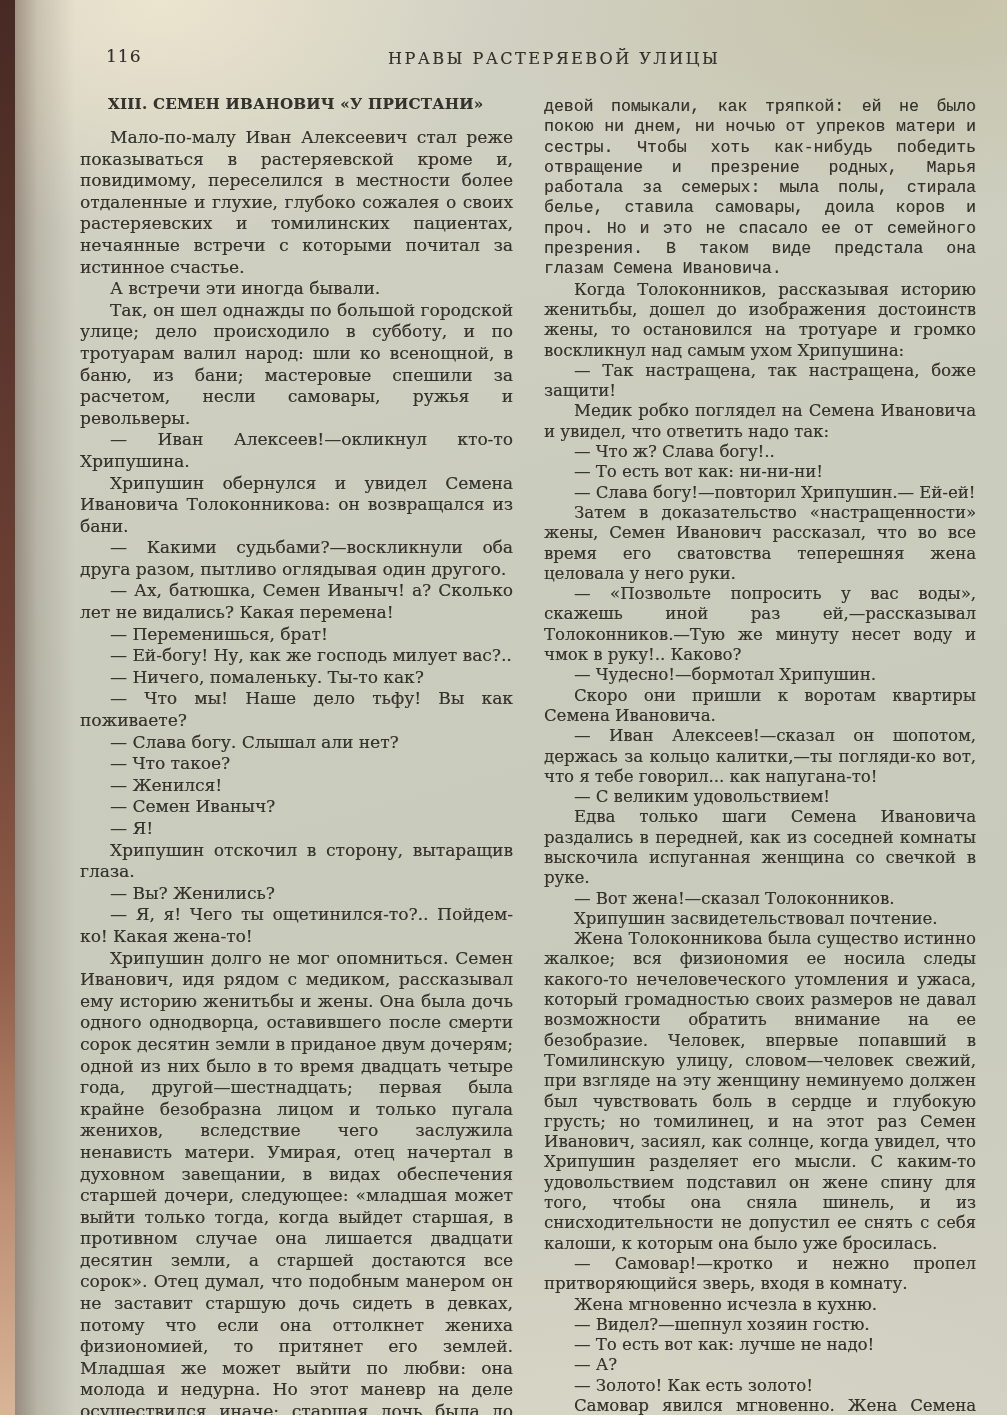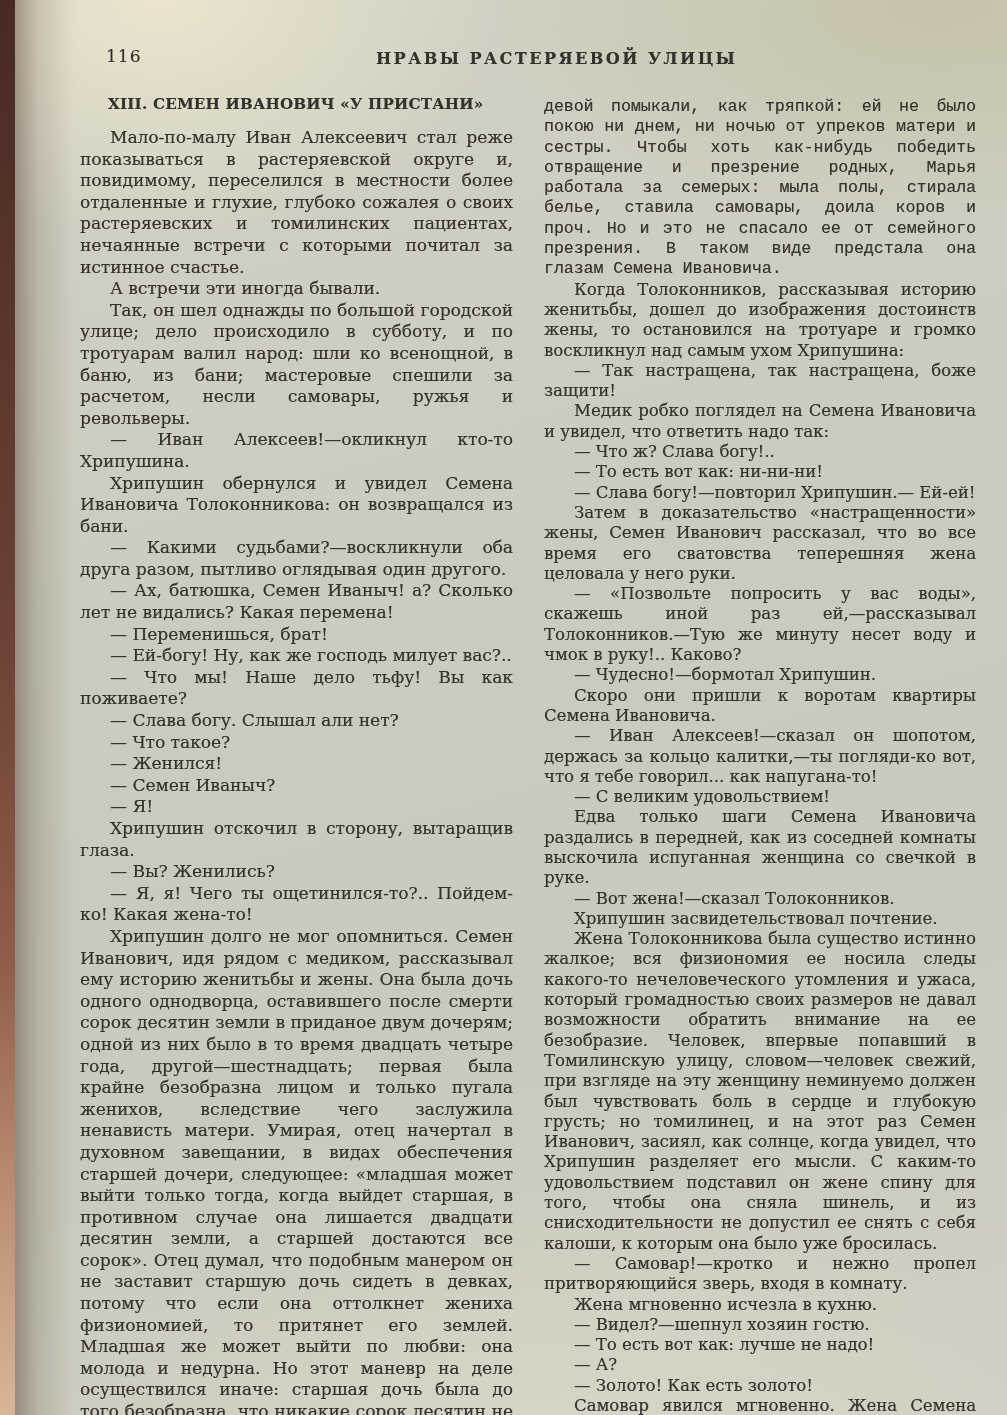--- a/index.html
+++ b/index.html
@@ -29,24 +29,23 @@
   .binding-shadow {
     position: absolute; left: 15px; top: 0; width: 60px; height: 1415px;
     background: linear-gradient(to right,
       rgba(77,50,38,0.42) 0%, rgba(77,50,38,0.16) 38%, rgba(77,50,38,0) 100%);
   }
   .page-number {
     position: absolute; left: 106px; top: 46px;
     font-size: 17px; letter-spacing: 1px;
   }
   .running-title {
-    position: absolute; left: 376px; top: 49px; width: 344px;
-    text-align: center; font-size: 16px; letter-spacing: 2.5px;
+    position: absolute; left: 388px; top: 49px; width: 344px;
+    text-align: left; font-size: 16px; letter-spacing: 2.5px;
     white-space: nowrap;
-    font-weight: bold;
   }
   .chapter-heading {
     position: absolute; left: 108px; top: 95px; width: 432px;
     font-weight: bold; font-size: 15px; letter-spacing: 0.3px;
     white-space: nowrap;
   }
   .col { position: absolute; hyphens: auto; }
   .col-left  { left: 80px;  top: 127px; width: 433px; font-size: 17px;   line-height: 21.6px; }
   .col-right { left: 544px; top: 97px;  width: 432px; font-size: 16.5px; line-height: 20.3px; }
   .col p { margin: 0; text-indent: 30px; text-align: justify; }
@@ -59,29 +58,30 @@
   <div class="binding"></div>
   <div class="binding-shadow"></div>
 
   <div class="page-number">116</div>
 
   <div class="running-title">НРАВЫ РАСТЕРЯЕВОЙ УЛИЦЫ</div>
 
   <div class="chapter-heading">XIII. СЕМЕН ИВАНОВИЧ «У ПРИСТАНИ»</div>
 
   <div class="col col-left">
-      <p>Мало-по-малу Иван Алексеевич стал реже показываться в растеряевской округе и, повидимому, переселился в местности более отдаленные и глухие, глубоко сожалея о своих растеряевских и томилинских пациентах, нечаянные встречи с которыми почитал за истинное счастье.</p>
+      <p>Мало-по-малу Иван Алексеевич стал реже показываться в растеряевской кроме и, повидимому, переселился в местности более отдаленные и глухие, глубоко сожалея о своих растеряевских и томилинских пациентах, нечаянные встречи с которыми почитал за истинное счастье.</p>
       <p>А встречи эти иногда бывали.</p>
       <p>Так, он шел однажды по большой городской улице; дело происходило в субботу, и по тротуарам валил народ: шли ко всенощной, в баню, из бани; мастеровые спешили за расчетом, несли самовары, ружья и револьверы.</p>
       <p>— Иван Алексеев!—окликнул кто-то Хрипушина.</p>
       <p>Хрипушин обернулся и увидел Семена Ивановича Толоконникова: он возвращался из бани.</p>
       <p>— Какими судьбами?—воскликнули оба друга разом, пытливо оглядывая один другого.</p>
       <p>— Ах, батюшка, Семен Иваныч! а? Сколько лет не видались? Какая перемена!</p>
       <p>— Переменишься, брат!</p>
       <p>— Ей-богу! Ну, как же господь милует вас?..</p>
+      <p>— Ничего, помаленьку. Ты-то как?</p>
       <p>— Что мы! Наше дело тьфу! Вы как поживаете?</p>
       <p>— Слава богу. Слышал али нет?</p>
       <p>— Что такое?</p>
       <p>— Женился!</p>
       <p>— Семен Иваныч?</p>
       <p>— Я!</p>
       <p>Хрипушин отскочил в сторону, вытаращив глаза.</p>
       <p>— Вы? Женились?</p>
       <p>— Я, я! Чего ты ощетинился-то?.. Пойдем-ко! Какая жена-то!</p>
       <p>Хрипушин долго не мог опомниться. Семен Иванович, идя рядом с медиком, рассказывал ему историю женитьбы и жены. Она была дочь одного однодворца, оставившего после смерти сорок десятин земли в приданое двум дочерям; одной из них было в то время двадцать четыре года, другой—шестнадцать; первая была крайне безобразна лицом и только пугала женихов, вследствие чего заслужила ненависть матери. Умирая, отец начертал в духовном завещании, в видах обеспечения старшей дочери, следующее: «младшая может выйти только тогда, когда выйдет старшая, в противном случае она лишается двадцати десятин земли, а старшей достаются все сорок». Отец думал, что подобным манером он не заставит старшую дочь сидеть в девках, потому что если она оттолкнет жениха физиономией, то притянет его землей. Младшая же может выйти по любви: она молода и недурна. Но этот маневр на деле осуществился иначе: старшая дочь была до того безобразна, что никакие сорок десятин не могли победить отвращения женихов; младшую же не брали, боясь остаться без земли, что не было особенно привлекательно. Из всего этого вышло то, что кроме отвращения и злобы матери на Марью (старшую дочь) обрушилось отвращение и злоба молоденькой сестры. Старой</p>

